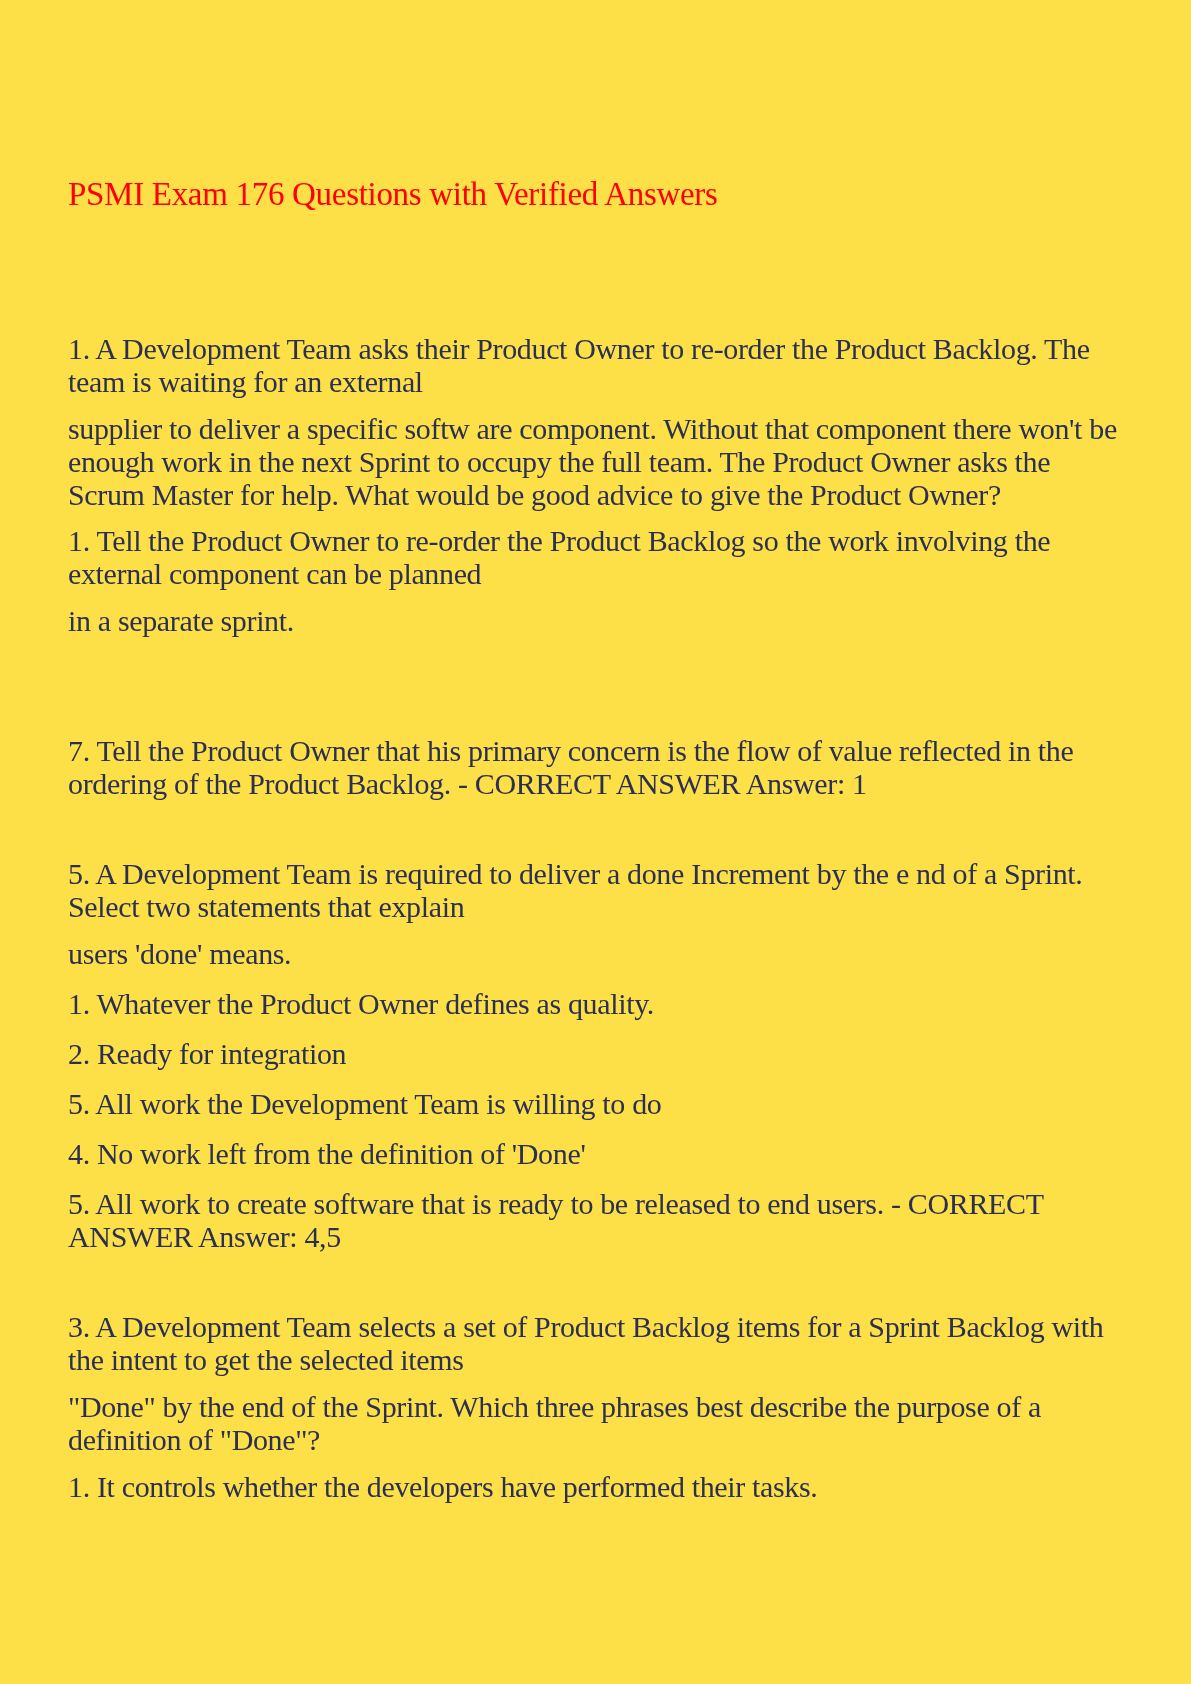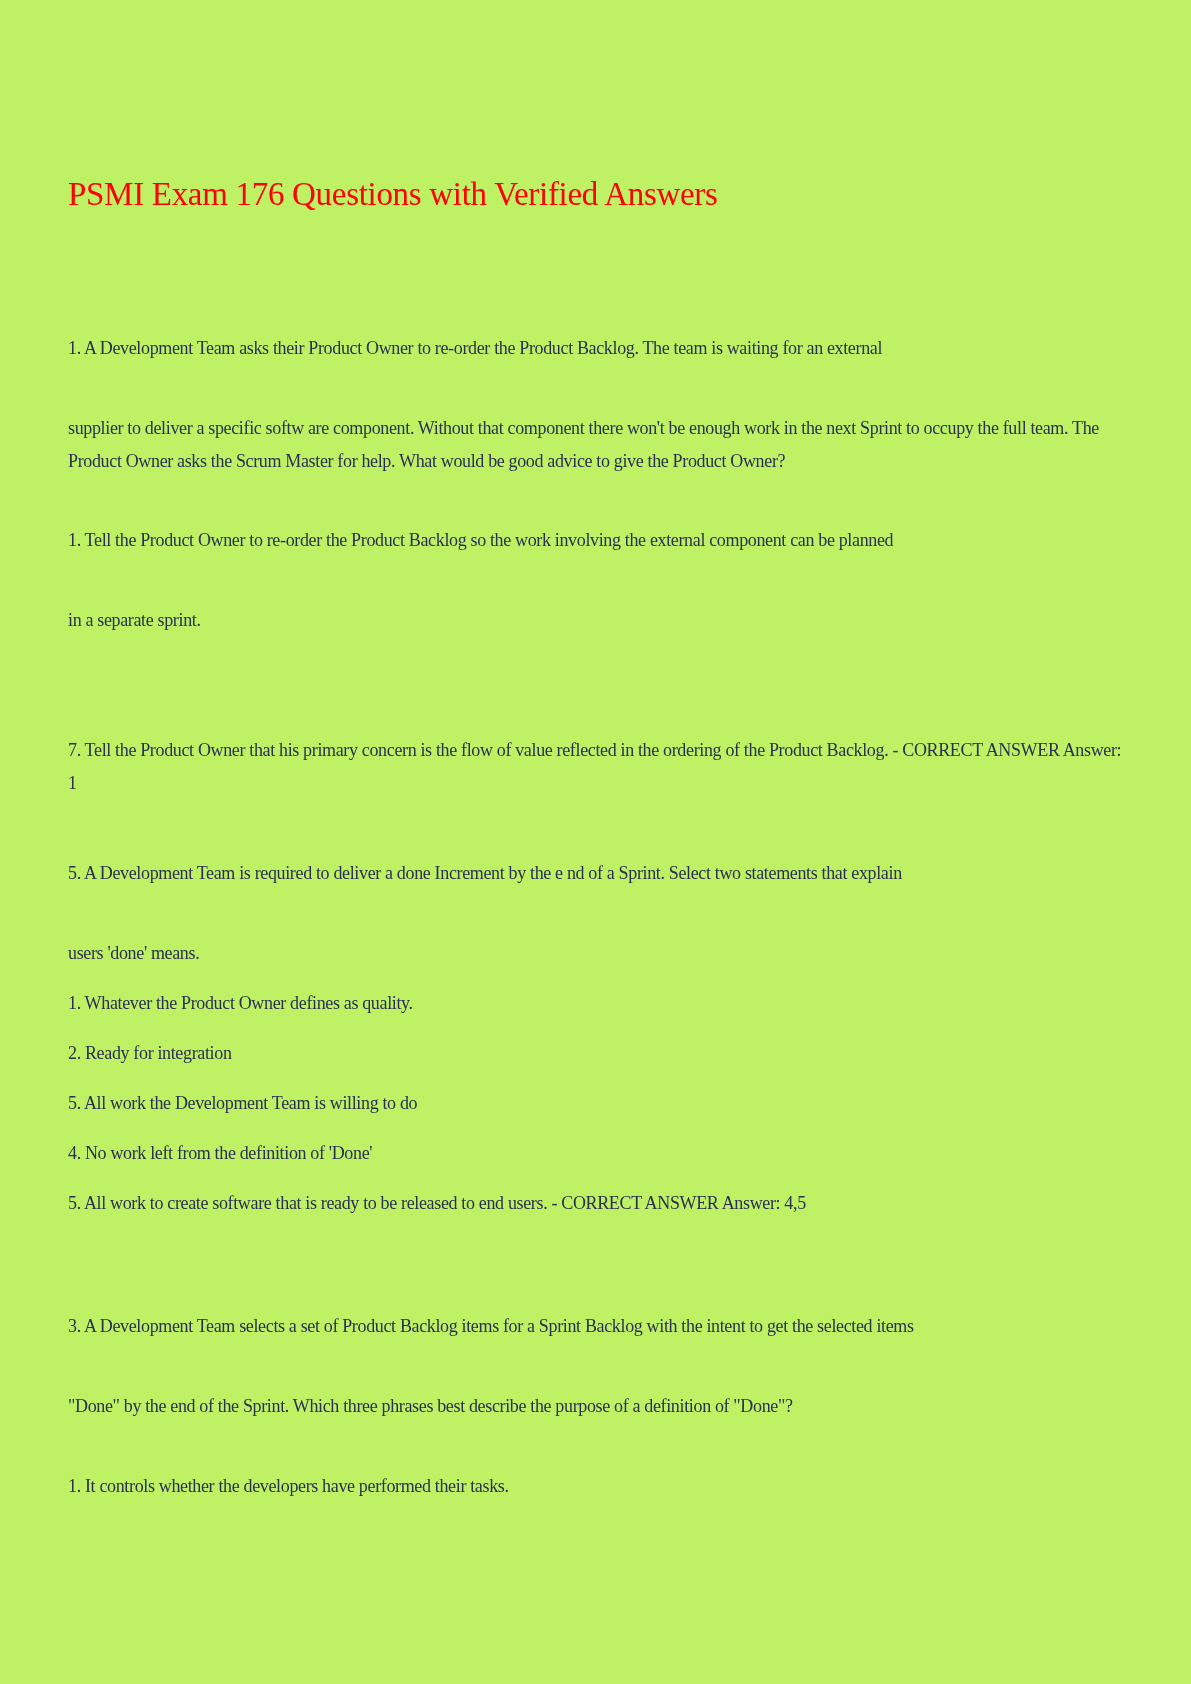--- a/index.html
+++ b/index.html
@@ -1,21 +1,21 @@
 <!DOCTYPE html>
 <html><head>
 <meta charset="utf-8">
 <style>
   html, body { margin: 0; padding: 0; background: #ffffff; }
   body { width: 1191px; height: 1684px; position: relative; overflow: hidden;
          font-family: "Liberation Serif", "DejaVu Serif", serif; }
-  .page { position: absolute; left: 0; top: 0; width: 1191px; height: 1684px; background: #bef264; }
+  .page { position: absolute; left: 0; top: 0; width: 1191px; height: 1684px; background: #fde047; }
   .title { position: absolute; left: 68px; top: 176px; font-size: 33px; color: #ff0000;
            letter-spacing: -0.3px; white-space: nowrap; }
-  .p { position: absolute; left: 68px; width: 1060px; font-size: 18px; line-height: 33px;
+  .p { position: absolute; left: 68px; width: 1060px; font-size: 30px; line-height: 33px;
        color: #2c3050; letter-spacing: -0.35px; margin: 0; }
 </style>
 </head>
 <body>
 
 <div class="page">
   <div class="title">PSMI Exam 176 Questions with Verified Answers</div>
 
   <p class="p" style="top:332px">1. A Development Team asks their Product Owner to re-order the Product Backlog. The team is waiting for an external</p>
   <p class="p" style="top:412px">supplier to deliver a specific softw are component. Without that component there won't be enough work in the next Sprint to occupy the full team. The Product Owner asks the Scrum Master for help. What would be good advice to give the Product Owner?</p>

